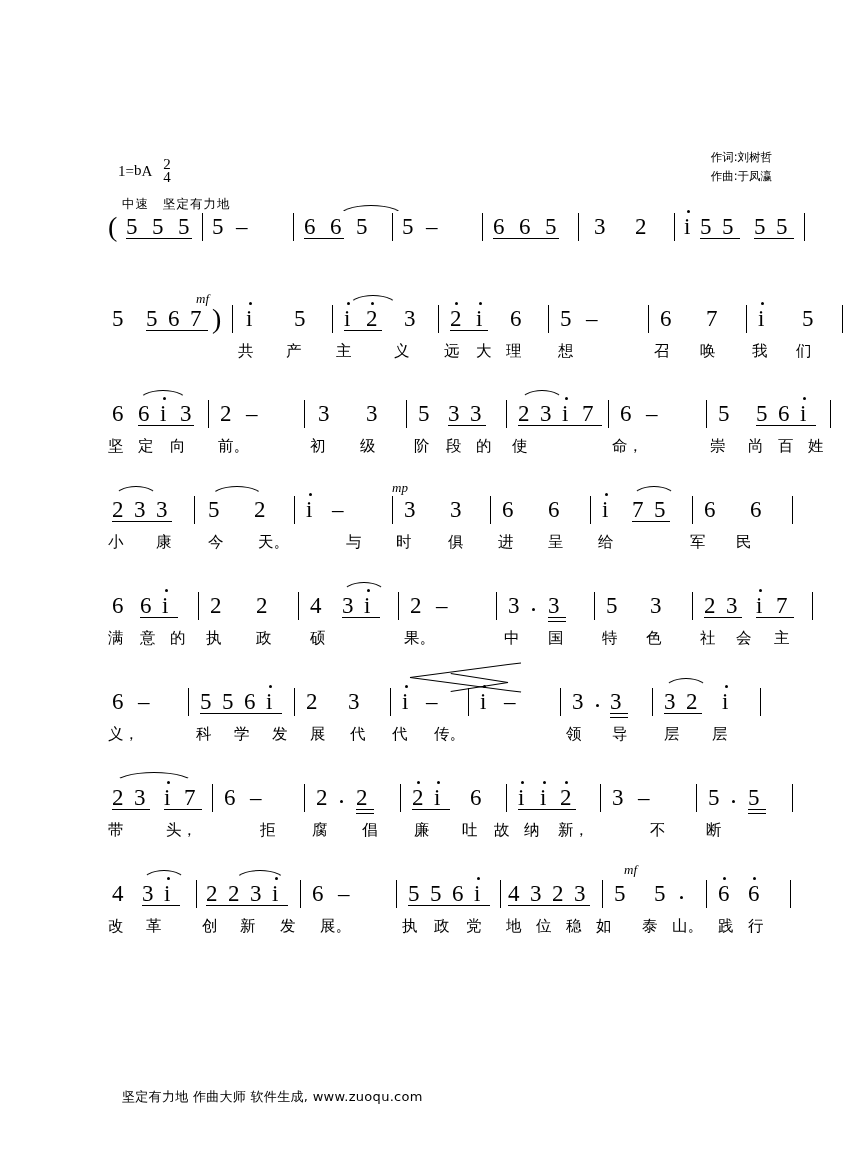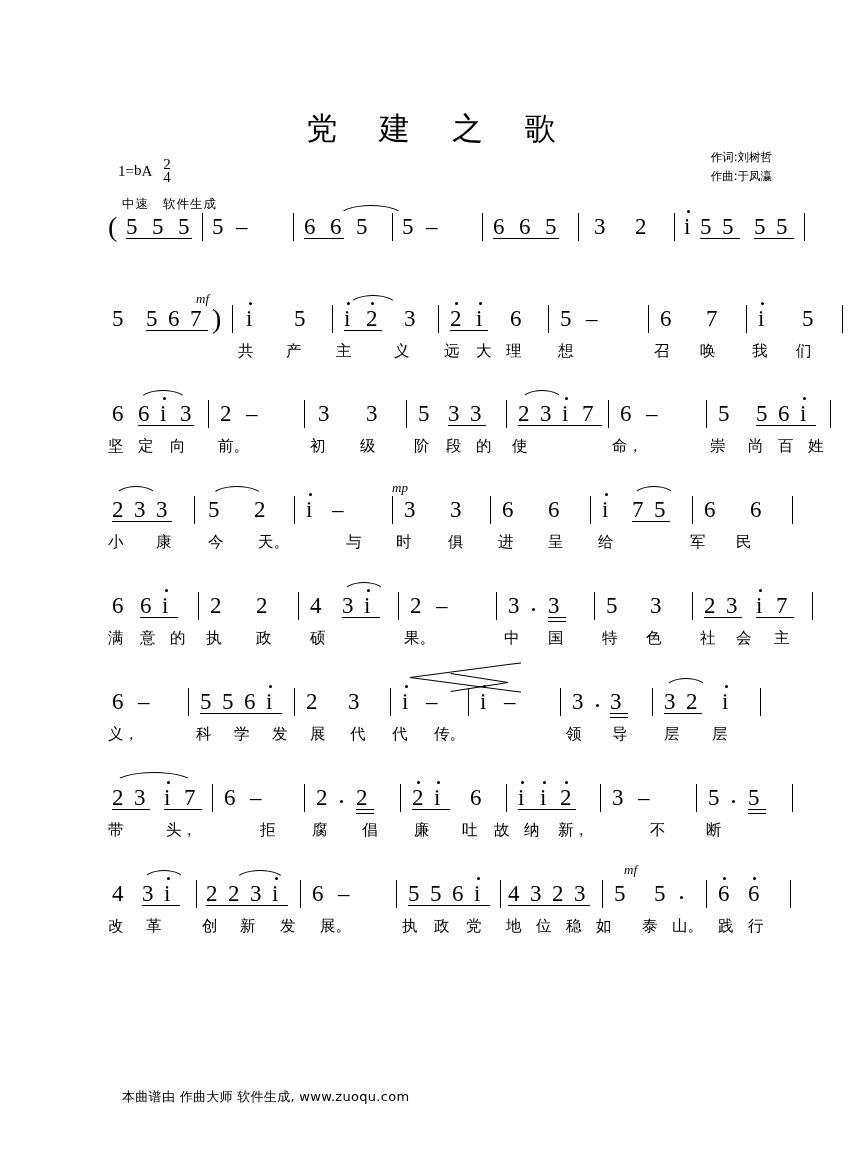--- a/index.html
+++ b/index.html
@@ -237,37 +237,36 @@
     font-family: "DejaVu Sans", sans-serif;
     font-size: 13px;
     letter-spacing: 0.3px;
   }
 </style>
 </head>
 <body>
 
 <div id="page">
 
-  <div class="title">党 建 之 歌</div>
 
   <div class="credits">
     <div>作词:刘树哲</div>
     <div>作曲:于凤瀛</div>
   </div>
 
   <div class="keysig">
     <span>1=</span><span class="flat">b</span><span>A</span>
     <span class="meter">
       <b>2</b>
       <b>4</b>
     </span>
   </div>
 
   <div class="tempo">
-    <span>中速</span><span class="sp"></span><span>软件生成</span>
+    <span>中速</span><span class="sp"></span><span>坚定有力地</span>
   </div>
 
   <div class="system" style="top:205px;">
     <div class="notes">
       <span class="paren" style="left:0px;">(</span>
       <span class="n" style="left:18px;">5</span>
       <span class="n" style="left:44px;">5</span>
       <span class="n" style="left:70px;">5</span>
       <span class="beam" style="left:18px; width:66px;"></span>
       <span class="bar" style="left:94px;"></span>
@@ -705,15 +704,15 @@
       <span class="ly" style="left:428px;">位</span>
       <span class="ly" style="left:458px;">稳</span>
       <span class="ly" style="left:488px;">如</span>
       <span class="ly" style="left:534px;">泰</span>
       <span class="ly" style="left:564px;">山。</span>
       <span class="ly" style="left:610px;">践</span>
       <span class="ly" style="left:640px;">行</span>
     </div>
   </div>
 
-  <div class="footer-note">本曲谱由 作曲大师 软件生成, www.zuoqu.com</div>
+  <div class="footer-note">坚定有力地 作曲大师 软件生成, www.zuoqu.com</div>
 
 </div>
 
 </body></html>

